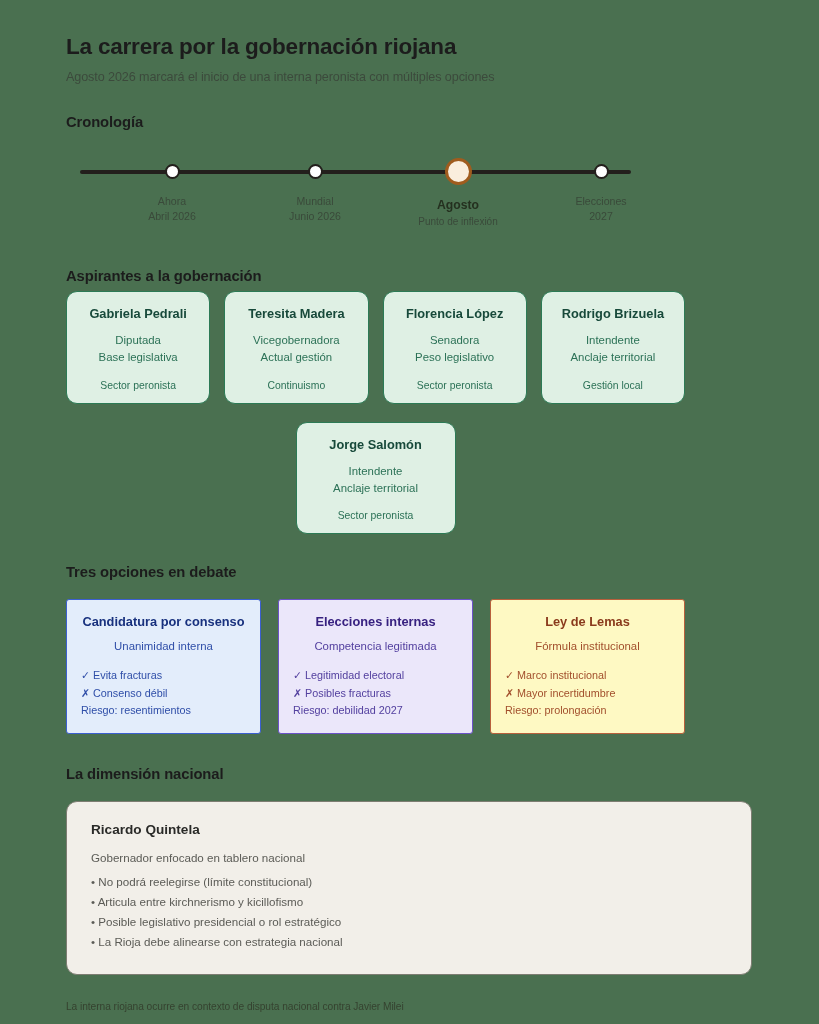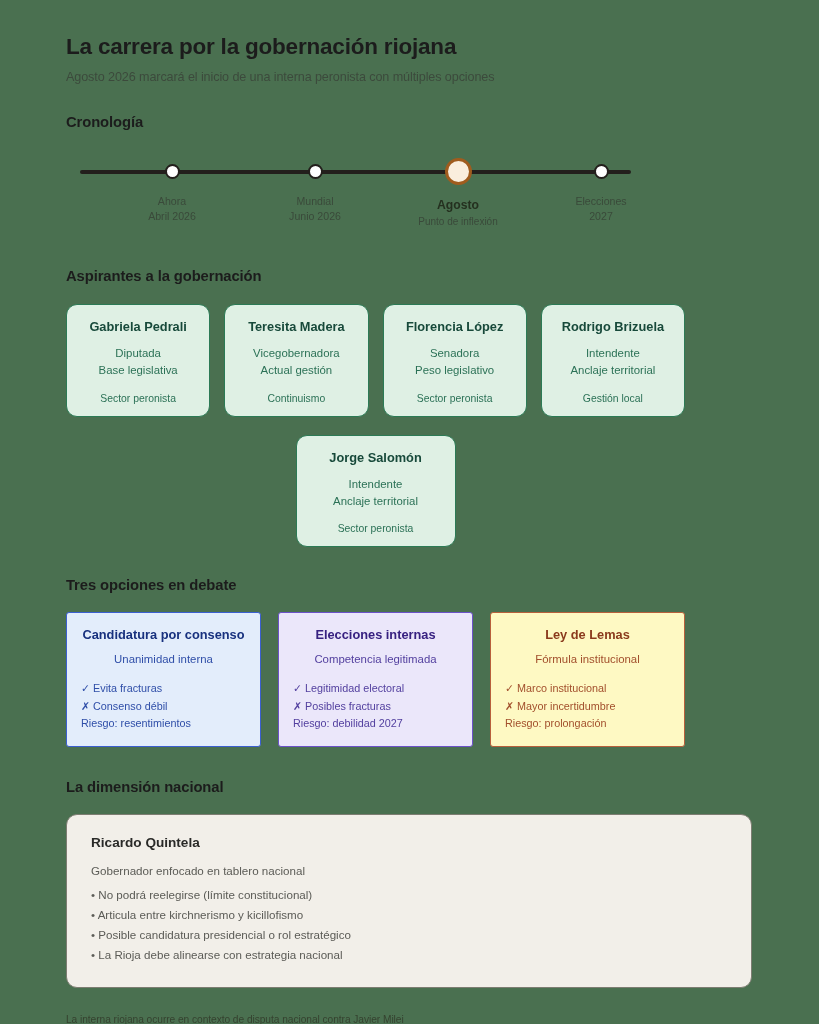--- a/index.html
+++ b/index.html
@@ -104,21 +104,21 @@
     font-size: 12.2px;
     color: #24301f;
   }
   .tl-label .l2 { display: block; }
   .tl-node.highlight .tl-label .l2 { font-size: 10px; }
 
   
   .cand-row {
     display: flex;
     gap: 14px;
-    margin-top: 20px;
+    margin-top: 7px;
   }
   .cand-row.second {
     justify-content: center;
     margin-top: 18px;
   }
   .cand-card {
     flex: 1;
     background: #dff0e4;
     border: 1.4px solid #2c7a55;
     border-radius: 11px;
@@ -344,19 +344,19 @@
 
   </div>
 
   <h2 class="section-heading h-nac">La dimensión nacional</h2>
 
   <div class="nac-card">
     <div class="nac-name">Ricardo Quintela</div>
     <div class="nac-desc">Gobernador enfocado en tablero nacional</div>
     <div class="nac-bullet">• No podrá reelegirse (límite constitucional)</div>
     <div class="nac-bullet">• Articula entre kirchnerismo y kicillofismo</div>
-    <div class="nac-bullet">• Posible candidatura presidencial o rol estratégico</div>
+    <div class="nac-bullet">• Posible legislativo presidencial o rol estratégico</div>
     <div class="nac-bullet">• La Rioja debe alinearse con estrategia nacional</div>
   </div>
 
   <p class="footer">La interna riojana ocurre en contexto de disputa nacional contra Javier Milei</p>
 
 </div>
 
 </body></html>

